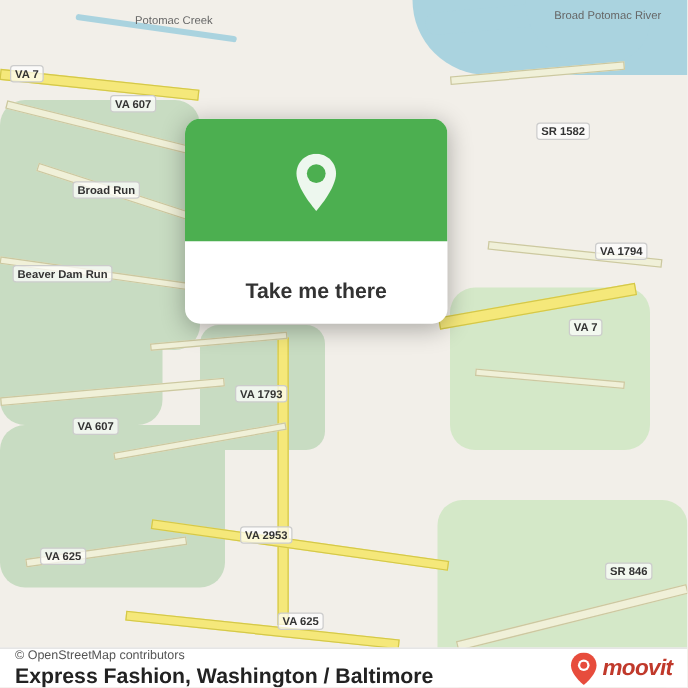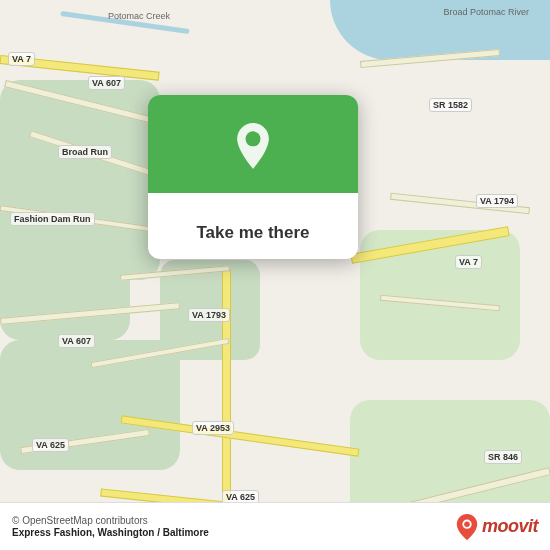--- a/index.html
+++ b/index.html
@@ -174,36 +174,36 @@
       bottom: 0;
       left: 0;
       right: 0;
       background: white;
       border-top: 1px solid #ddd;
       padding: 6px 12px;
       display: flex;
       align-items: center;
       justify-content: space-between;
       z-index: 200;
-      height: 48px;
+      height: 32px;
     }
 
     .bottom-bar-left {
       display: flex;
       flex-direction: column;
       gap: 1px;
     }
 
     .osm-credit {
       font-size: 10px;
       color: #555;
     }
 
     .location-name {
-      font-size: 10px;
+      font-size: 17px;
       font-weight: bold;
       color: #222;
     }
 
     .moovit-logo {
       display: flex;
       align-items: center;
       gap: 4px;
     }
 
@@ -275,21 +275,21 @@
   <div style="position:absolute;bottom:42px;left:100px;width:220px;height:8px;background:#f5e87a;border:1px solid #d4c84a;transform:rotate(6deg);"></div>
 
   <div style="position:absolute;top:270px;left:120px;width:110px;height:6px;background:#f0f0d8;border:1px solid #ccc8a0;transform:rotate(-5deg);"></div>
   <div style="position:absolute;top:350px;left:90px;width:140px;height:6px;background:#f0f0d8;border:1px solid #ccc8a0;transform:rotate(-10deg);"></div>
   <div style="position:absolute;top:300px;right:50px;width:120px;height:6px;background:#f0f0d8;border:1px solid #ccc8a0;transform:rotate(5deg);"></div>
 
   <div class="road-label" style="top:52px;left:8px;">VA 7</div>
   <div class="road-label" style="top:76px;left:88px;">VA 607</div>
   <div class="road-label" style="top:70px;right:78px;margin-top:28px;">SR 1582</div>
   <div class="road-label" style="top:145px;left:58px;">Broad Run</div>
-  <div class="road-label" style="top:212px;left:10px;">Fashion Dam Run</div>
+  <div class="road-label" style="top:212px;left:10px;">Beaver Dam Run</div>
   <div class="road-label" style="top:334px;left:58px;">VA 607</div>
   <div class="road-label" style="top:308px;left:188px;">VA 1793</div>
   <div class="road-label" style="top:255px;right:68px;">VA 7</div>
   <div class="road-label" style="top:194px;right:32px;">VA 1794</div>
   <div class="road-label" style="bottom:115px;left:192px;">VA 2953</div>
   <div class="road-label" style="bottom:86px;right:28px;">SR 846</div>
   <div class="road-label" style="bottom:98px;left:32px;">VA 625</div>
   <div class="road-label" style="bottom:46px;left:222px;">VA 625</div>
   <div class="road-label" style="top:10px;left:105px;background:transparent;border:none;color:#666;font-weight:normal;">Potomac Creek</div>
   <div class="road-label" style="top:6px;right:18px;background:transparent;border:none;color:#666;font-weight:normal;">Broad Potomac River</div>

